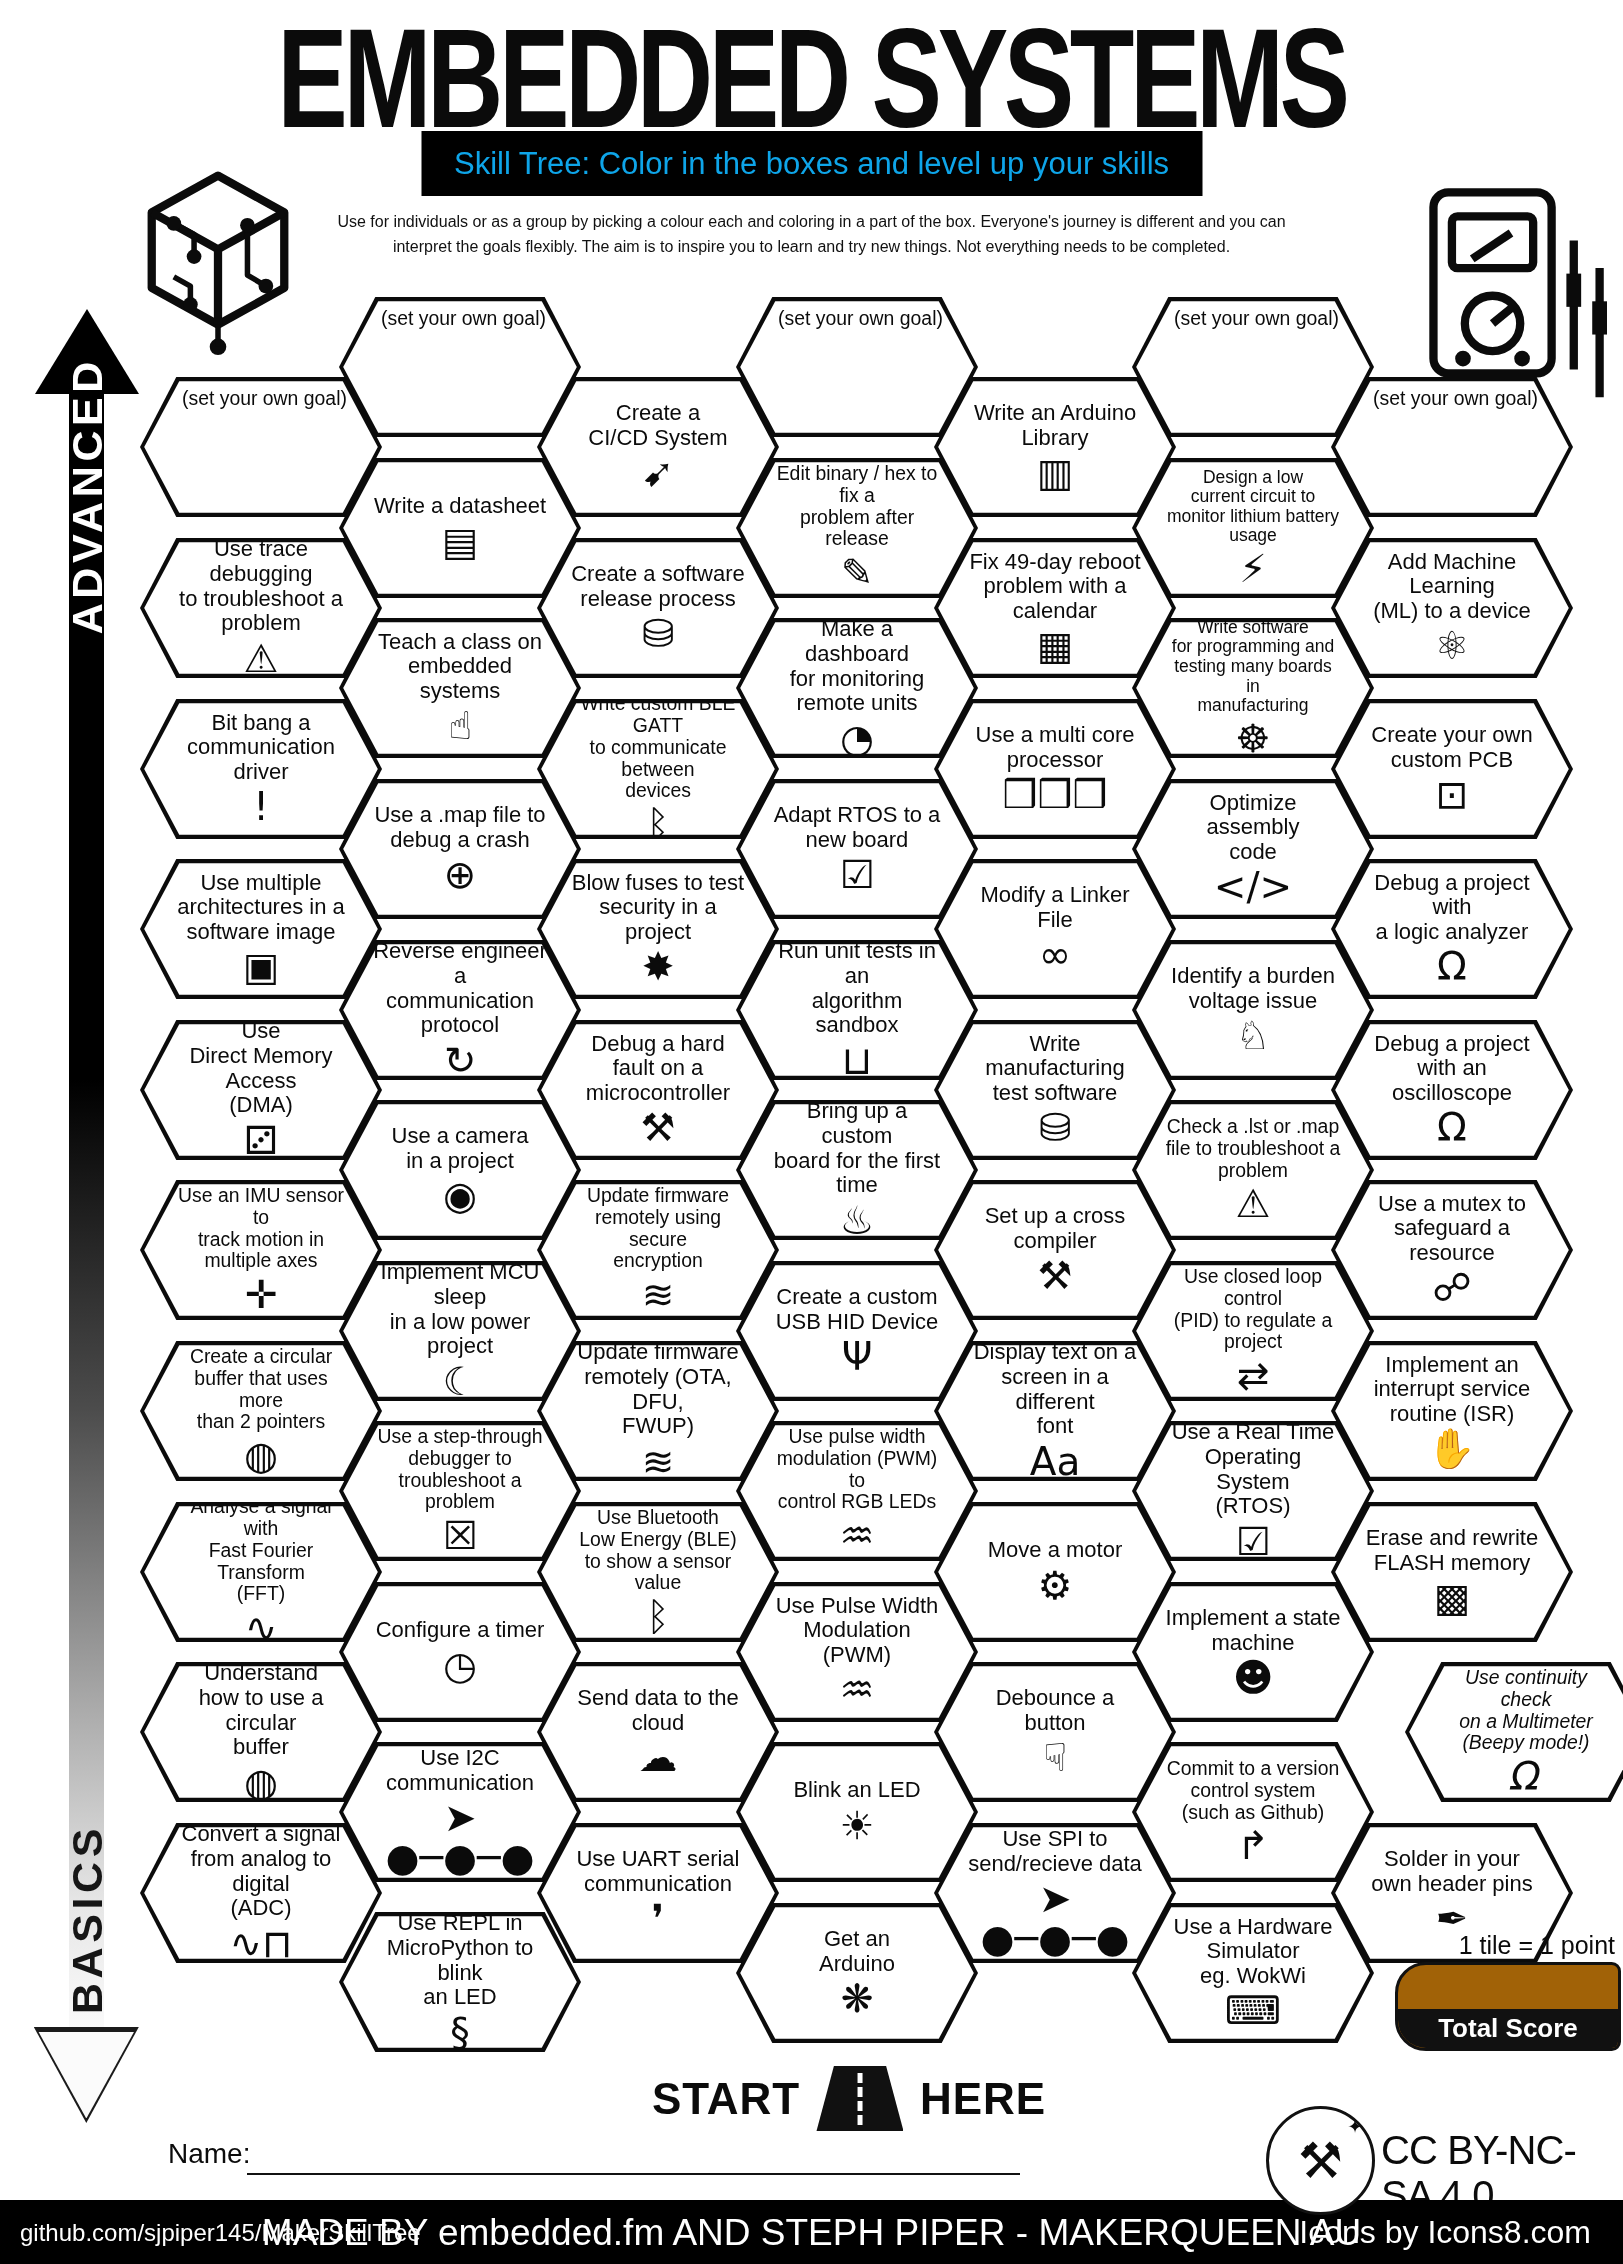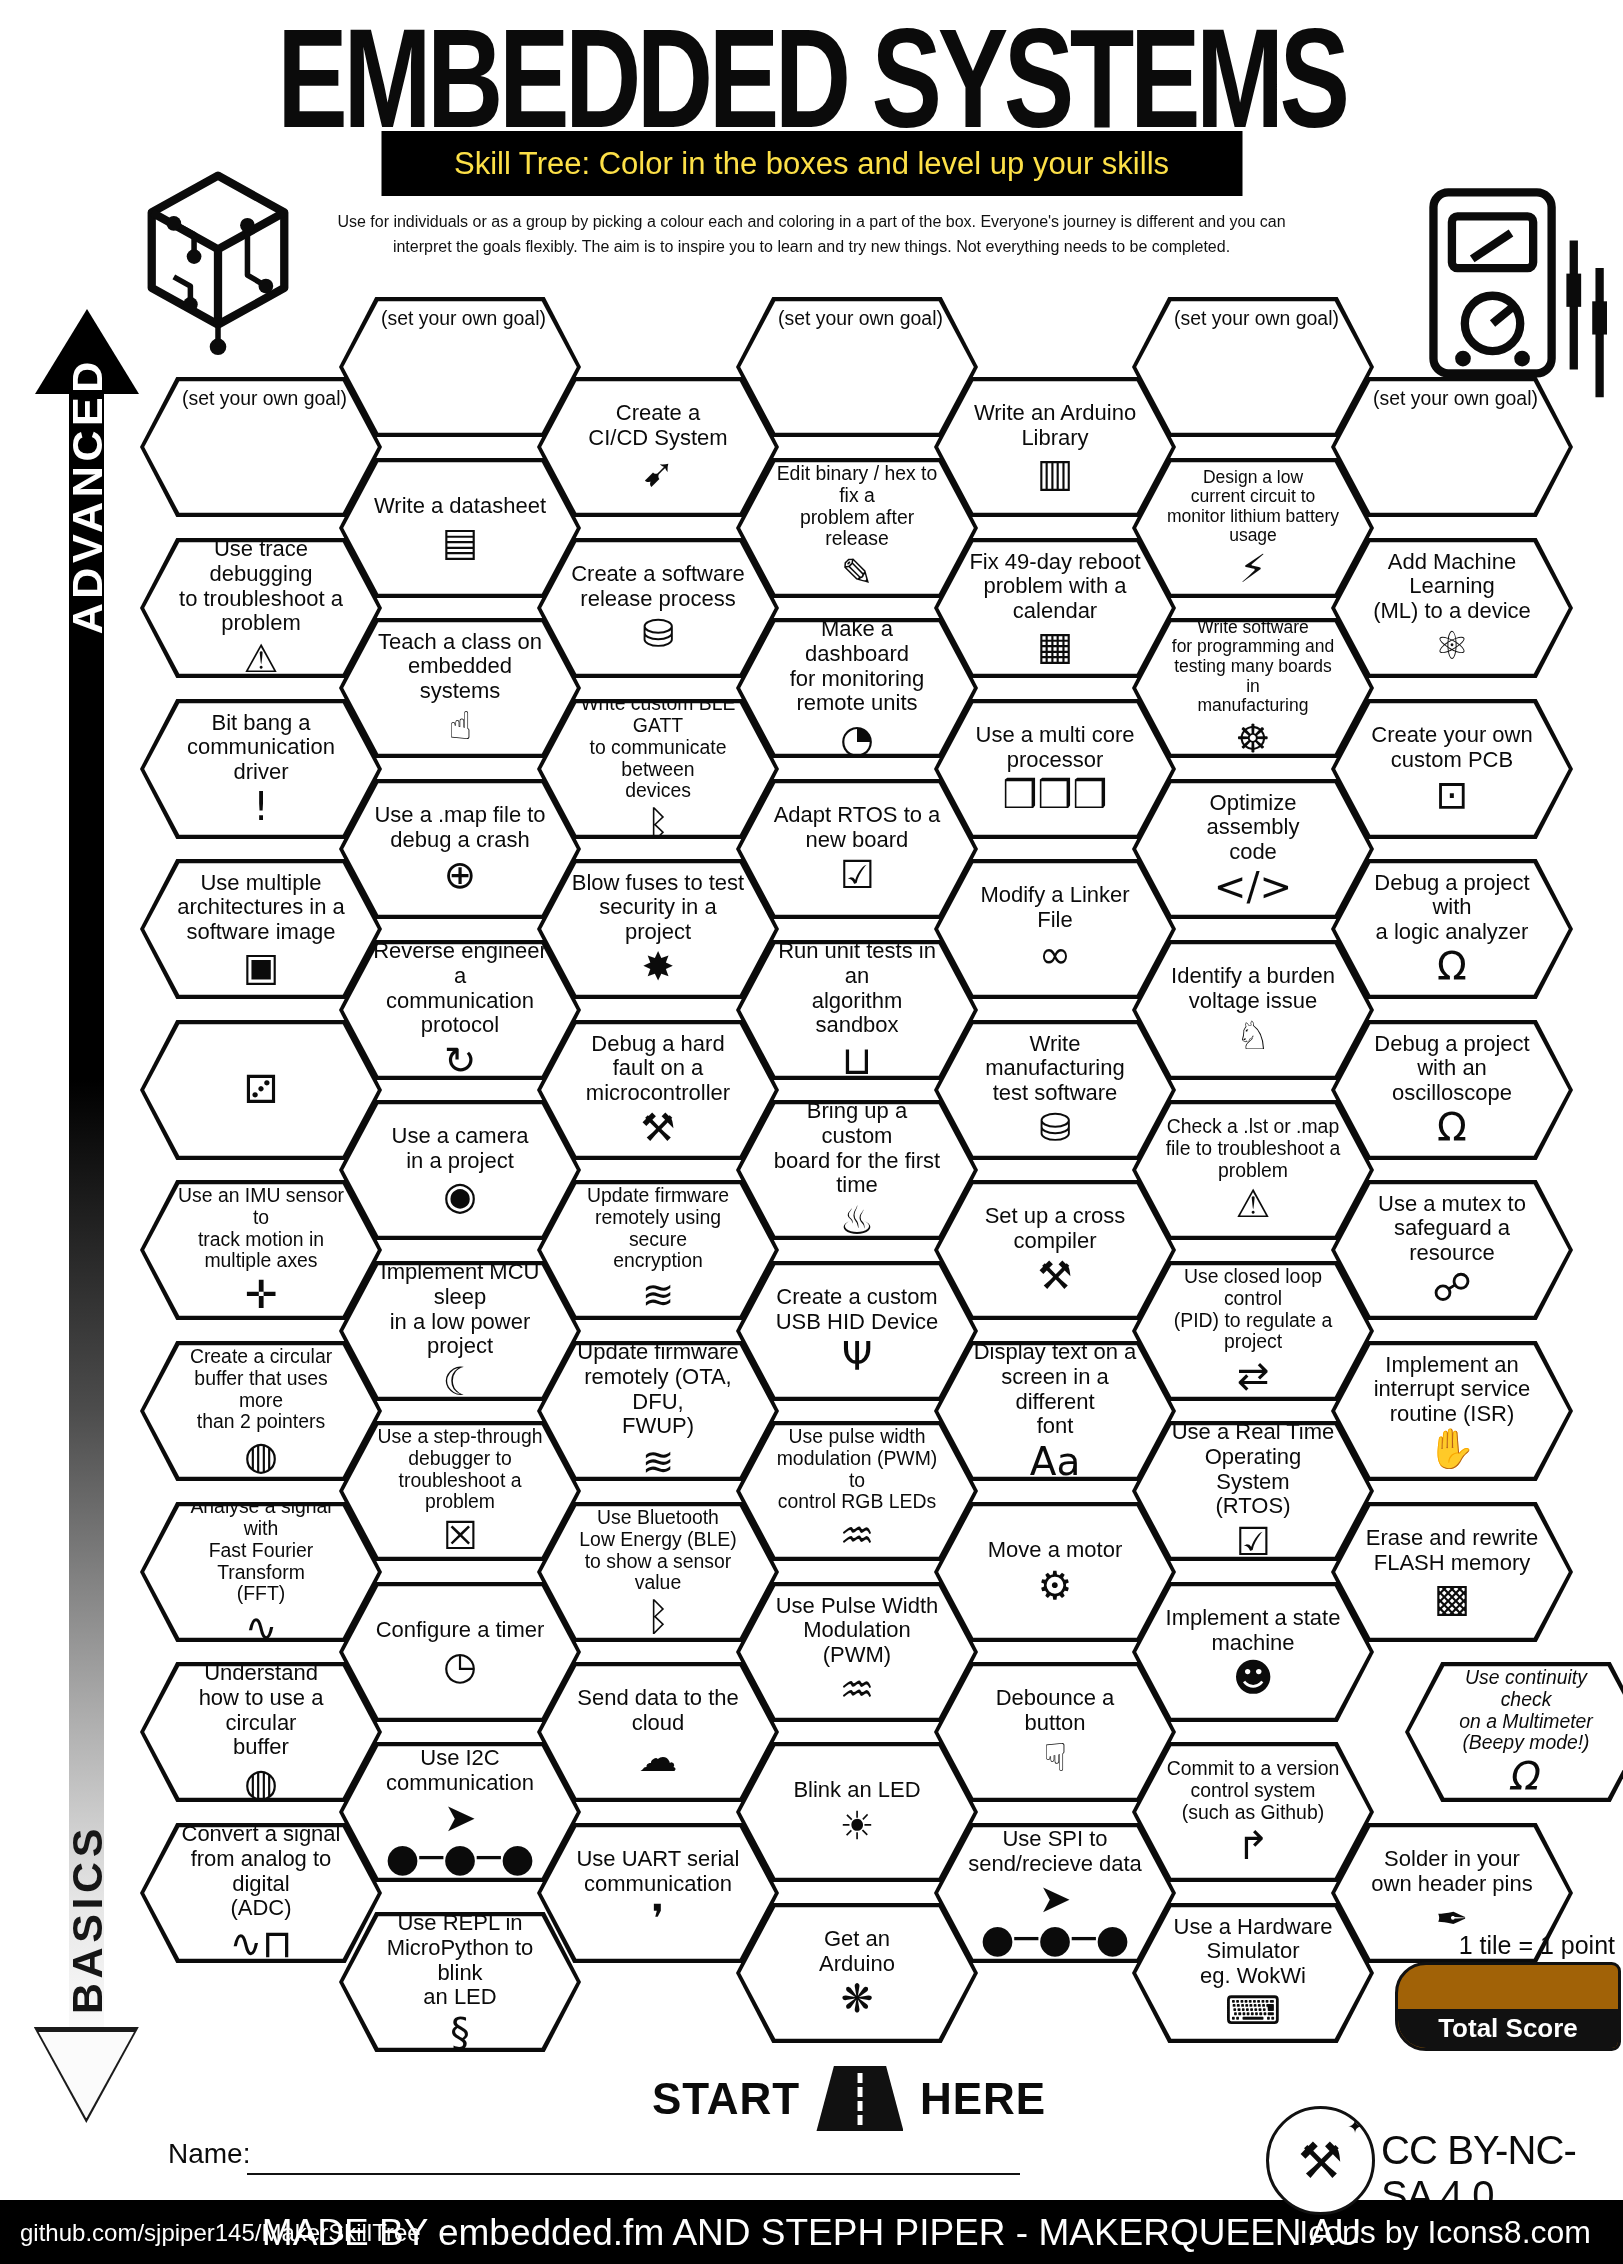--- a/index.html
+++ b/index.html
@@ -9,21 +9,21 @@
     font-family:"Liberation Sans","DejaVu Sans",sans-serif;
   }
   
   .title{
     position:absolute;top:-3.7px;left:0;right:0;text-align:center;
     font-size:109px;font-weight:700;letter-spacing:-4.6px;
     transform:scale(.97,1.30);transform-origin:center top;white-space:nowrap;
   }
   .subtitle-bar{
     position:absolute;top:131px;left:50%;transform:translateX(-50%);
-    width:861px;height:65px;background:#000;color:#fde047;
+    width:781px;height:65px;background:#000;color:#0ea5e9;
     display:flex;align-items:center;justify-content:center;font-size:31px;
   }
   .intro{
     position:absolute;top:210px;left:50%;transform:translateX(-50%);
     width:997px;text-align:center;font-size:16px;line-height:1.55;color:#111;
   }
   
   .brand-logo{position:absolute;left:137px;top:166px;}
   .meter-logo{position:absolute;left:1426px;top:185px;}
   .tools-logo{
@@ -198,20 +198,23 @@
       <div class="hex-content">
         <div class="hex-label">Use multiple
 architectures in a
 software image</div>
         <div class="hex-icon">▣</div>
       </div>
     </div>
     <div class="hex" style="left: 140px; top: 1020px;">
       <div class="hex-inner"></div>
       <div class="hex-content">
+        <div class="hex-label">Use
+Direct Memory Access
+(DMA)</div>
         <div class="hex-icon">⚂</div>
       </div>
     </div>
     <div class="hex" style="left: 140px; top: 1180px;">
       <div class="hex-inner"></div>
       <div class="hex-content">
         <div class="hex-label sm">Use an IMU sensor to
 track motion in
 multiple axes</div>
         <div class="hex-icon">✛</div>

